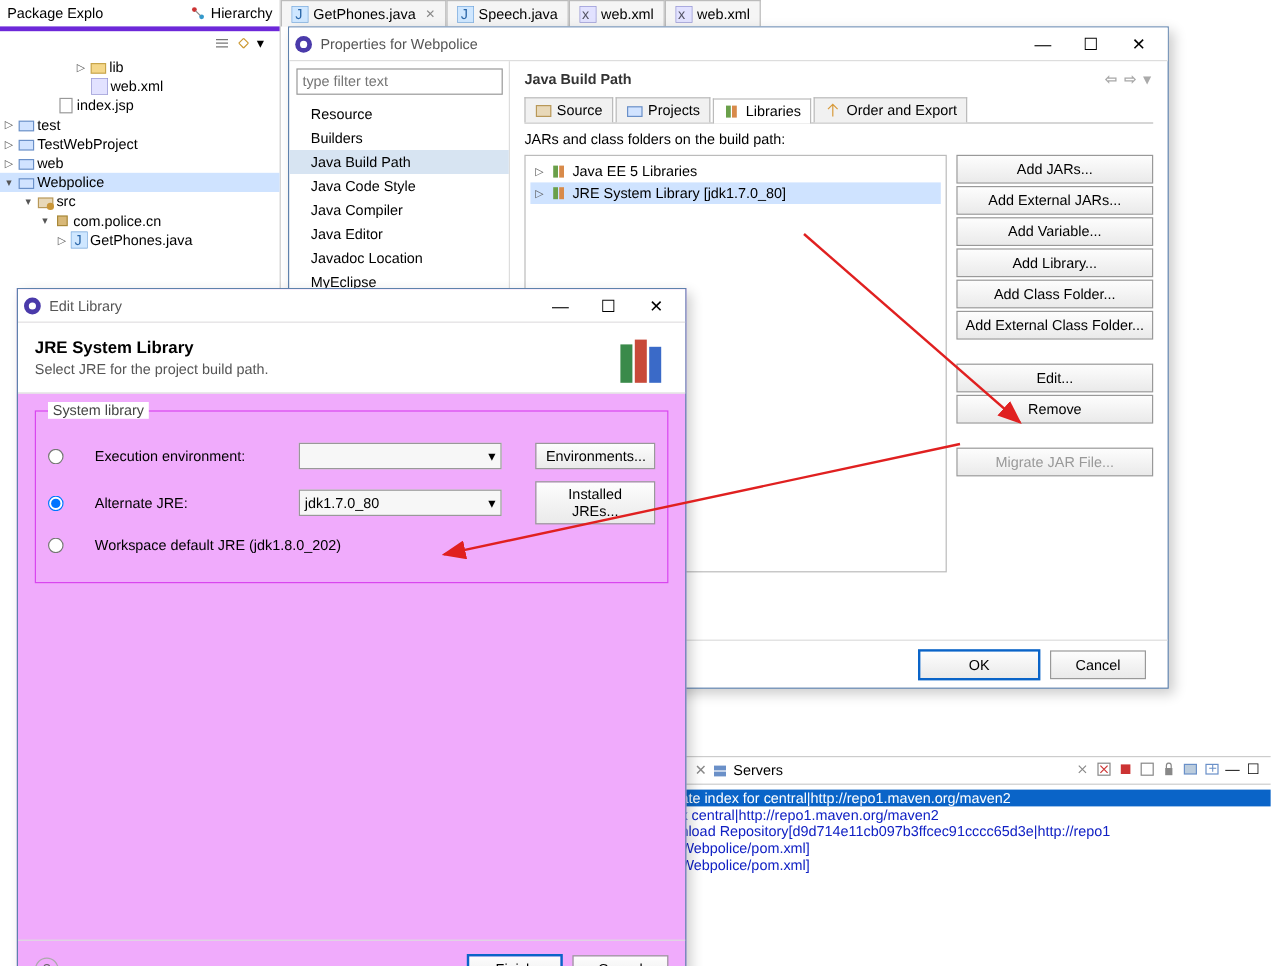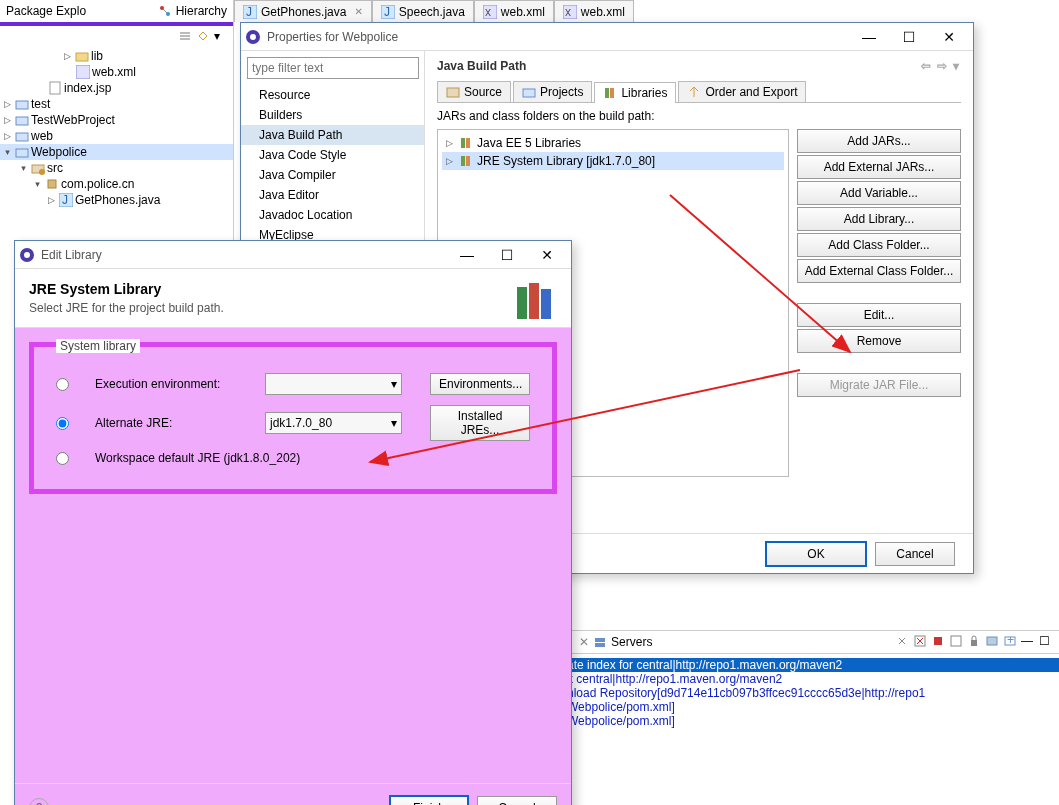--- a/index.html
+++ b/index.html
@@ -53,21 +53,21 @@
 .btn.disabled { color: #999; cursor: default; }
 .btn.primary { border: 2px solid #0a64c8; }
 .dlg-footer { height: 40px; border-top: 1px solid #ddd; display: flex; justify-content: flex-end; align-items: center; gap: 8px; padding: 0 18px; }
 
 
 .dlg-edit { position: absolute; left: 14px; top: 240px; width: 558px; height: 592px; background: #f0abfc; border: 1px solid #5e81ac; box-shadow: 4px 4px 10px rgba(0,0,0,.2); z-index: 10; }
 .dlg-edit .hdr { padding: 12px 14px; background: #fff; border-bottom: 1px solid #ddd; position: relative; }
 .dlg-edit .hdr h2 { font-size: 14px; font-weight: bold; margin-bottom: 4px; }
 .dlg-edit .hdr p { color: #555; }
 .dlg-edit .hdr .books { position: absolute; right: 12px; top: 8px; width: 48px; height: 48px; }
-.grp { margin: 14px; border: 5px solid #d946ef; padding: 10px 22px 14px; }
+.grp { margin: 14px; border: 1px solid #d946ef; padding: 10px 10px 14px; }
 .grp-title { position: relative; top: -18px; background: #fff; display: inline-block; padding: 0 4px; color: #444; }
 .radio-row { display: flex; align-items: center; margin: 2px 0 10px; gap: 22px; }
 .radio-row input[type=radio] { margin-right: 4px; }
 .radio-row label { min-width: 148px; }
 .combo { flex: 1; border: 1px solid #999; background: #f7f7f7; padding: 3px 4px; display: flex; justify-content: space-between; align-items: center; }
 .sidebtn { border: 1px solid #999; background: linear-gradient(#fdfdfd,#eaeaea); padding: 3px 8px; cursor: pointer; margin-left: 6px; width: 100px; text-align: center; }
 .dlg-edit-footer { position: absolute; bottom: 0; left: 0; right: 0; height: 48px; border-top: 1px solid #ddd; display: flex; align-items: center; padding: 0 14px; }
 .dlg-edit-footer .help { width: 20px; height: 20px; border: 1px solid #aaa; border-radius: 50%; display: flex; align-items: center; justify-content: center; color: #666; cursor: pointer; }
 .dlg-edit-footer .spacer { flex: 1; }
 

